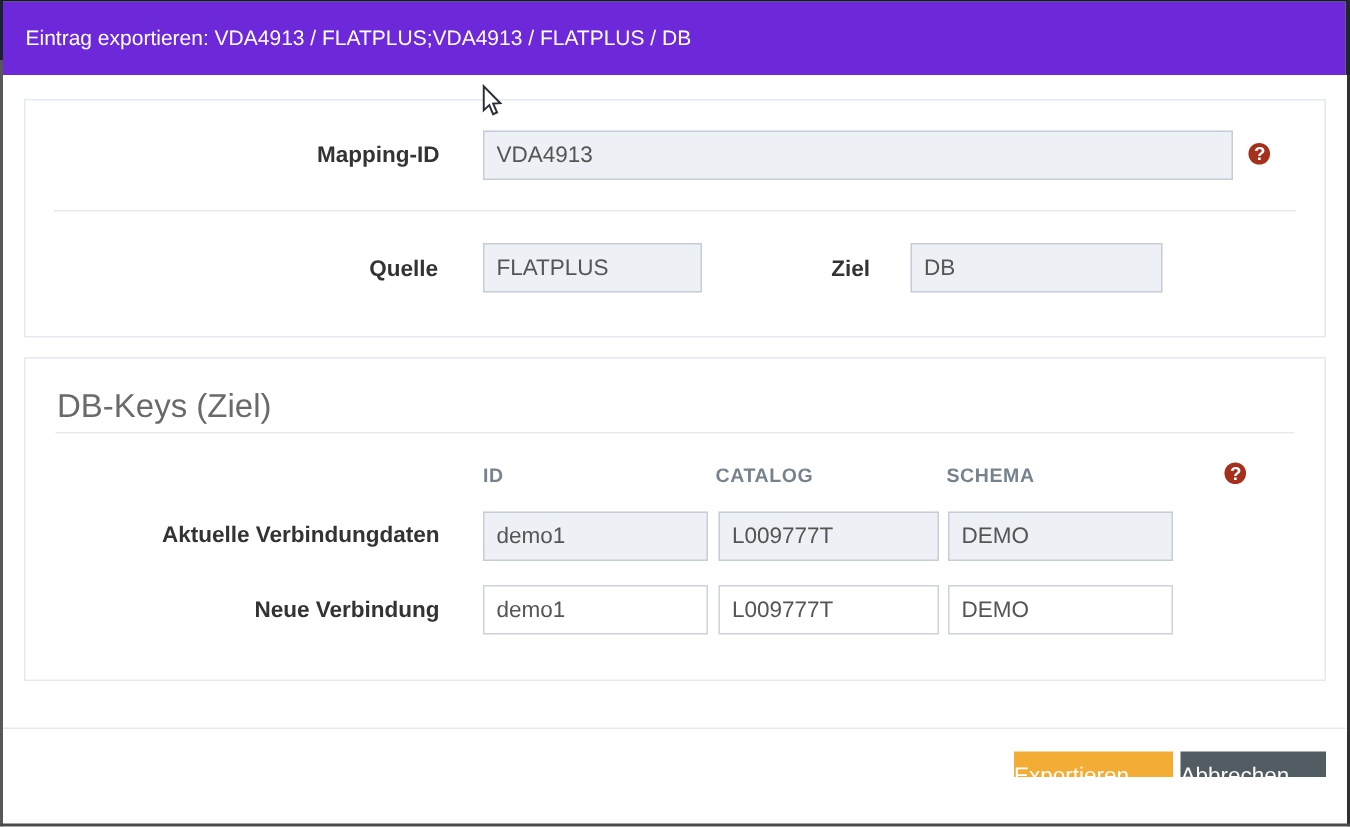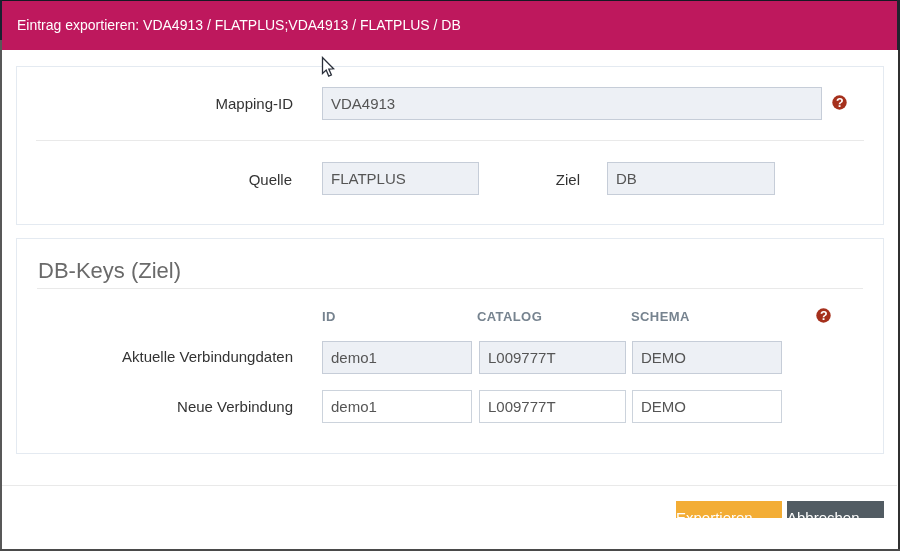--- a/index.html
+++ b/index.html
@@ -1,25 +1,25 @@
 <!DOCTYPE html>
 <html><head>
 <meta charset="utf-8">
 <style>
   * { margin:0; padding:0; box-sizing:border-box; }
   html,body { width:900px; height:551px; }
   body { font-family:"Liberation Sans", sans-serif; background:#3a3a3a; }
   .page { position:relative; width:900px; height:551px; background:#fff; overflow:hidden; }
   .modal { position:absolute; left:2px; top:1px; width:895px; height:548px; background:#fff; }
-  .hdr { position:absolute; left:2px; top:1px; width:895px; height:49px; background:#be185d; }
+  .hdr { position:absolute; left:2px; top:1px; width:895px; height:49px; background:#6d28d9; }
   .hdr span { position:absolute; left:15px; top:0; line-height:49px; font-size:14px; color:#fff; }
   .panel { position:absolute; border:1px solid #e4eaf1; background:#fff; }
   .p1 { left:16px; top:66px; width:868px; height:159px; }
   .p2 { left:16px; top:238px; width:868px; height:216px; }
-  .lbl { position:absolute; font-size:15px; font-weight:normal; color:#333; text-align:right; height:18px; line-height:18px; }
+  .lbl { position:absolute; font-size:15px; font-weight:bold; color:#333; text-align:right; height:18px; line-height:18px; }
   .inp { position:absolute; height:33px; border:1px solid #ccd3dc; background:#fff; font-size:15px; color:#555; line-height:31px; padding-left:8px; white-space:nowrap; }
   .dis { background:#edf0f5; border:1px solid #c6cdd8; }
   .sep { position:absolute; height:1px; background:#e9e9e9; }
   .title { position:absolute; font-size:22px; color:#6a6a6a; }
   .colh { position:absolute; font-size:13px; font-weight:bold; color:#76838f; height:14px; line-height:14px; letter-spacing:0.4px; }
   .btn { position:absolute; height:17px; color:#fff; font-size:15px; text-align:left; line-height:33px; }
   .qicon { position:absolute; width:15px; height:15px; }
 </style>
 </head>
 <body>
@@ -31,21 +31,21 @@
 
   <div class="panel p1"></div>
   <div class="lbl" style="left:0;width:293px;top:95px;">Mapping-ID</div>
   <div class="inp dis" style="left:322px;top:87px;width:500px;">VDA4913</div>
   <svg class="qicon" style="left:832px;top:95px;" viewBox="0 0 15 15">
     <circle cx="7.5" cy="7.5" r="7.2" fill="#a5301c"></circle>
     <text x="7.8" y="11.8" font-family="Liberation Sans" font-size="12.5" font-weight="bold" fill="#fff" text-anchor="middle">?</text>
   </svg>
   <div class="sep" style="left:36px;top:140px;width:828px;"></div>
   <div class="lbl" style="left:0;width:292px;top:171px;padding-left:32px;">Quelle</div>
-  <div class="inp dis" style="left:322px;top:162px;width:157px;">FLATPLUS</div>
+  <div class="inp dis" style="left:322px;top:162px;width:146px;">FLATPLUS</div>
   <div class="lbl" style="left:0;width:580px;top:171px;">Ziel</div>
   <div class="inp dis" style="left:607px;top:162px;width:168px;">DB</div>
 
   <div class="panel p2"></div>
   <div class="title" style="left:38px;top:258px;">DB-Keys (Ziel)</div>
   <div class="sep" style="left:37px;top:288px;width:826px;"></div>
   <div class="colh" style="left:322px;top:310px;">ID</div>
   <div class="colh" style="left:477px;top:310px;">CATALOG</div>
   <div class="colh" style="left:631px;top:310px;">SCHEMA</div>
   <svg class="qicon" style="left:816px;top:308px;" viewBox="0 0 15 15">

